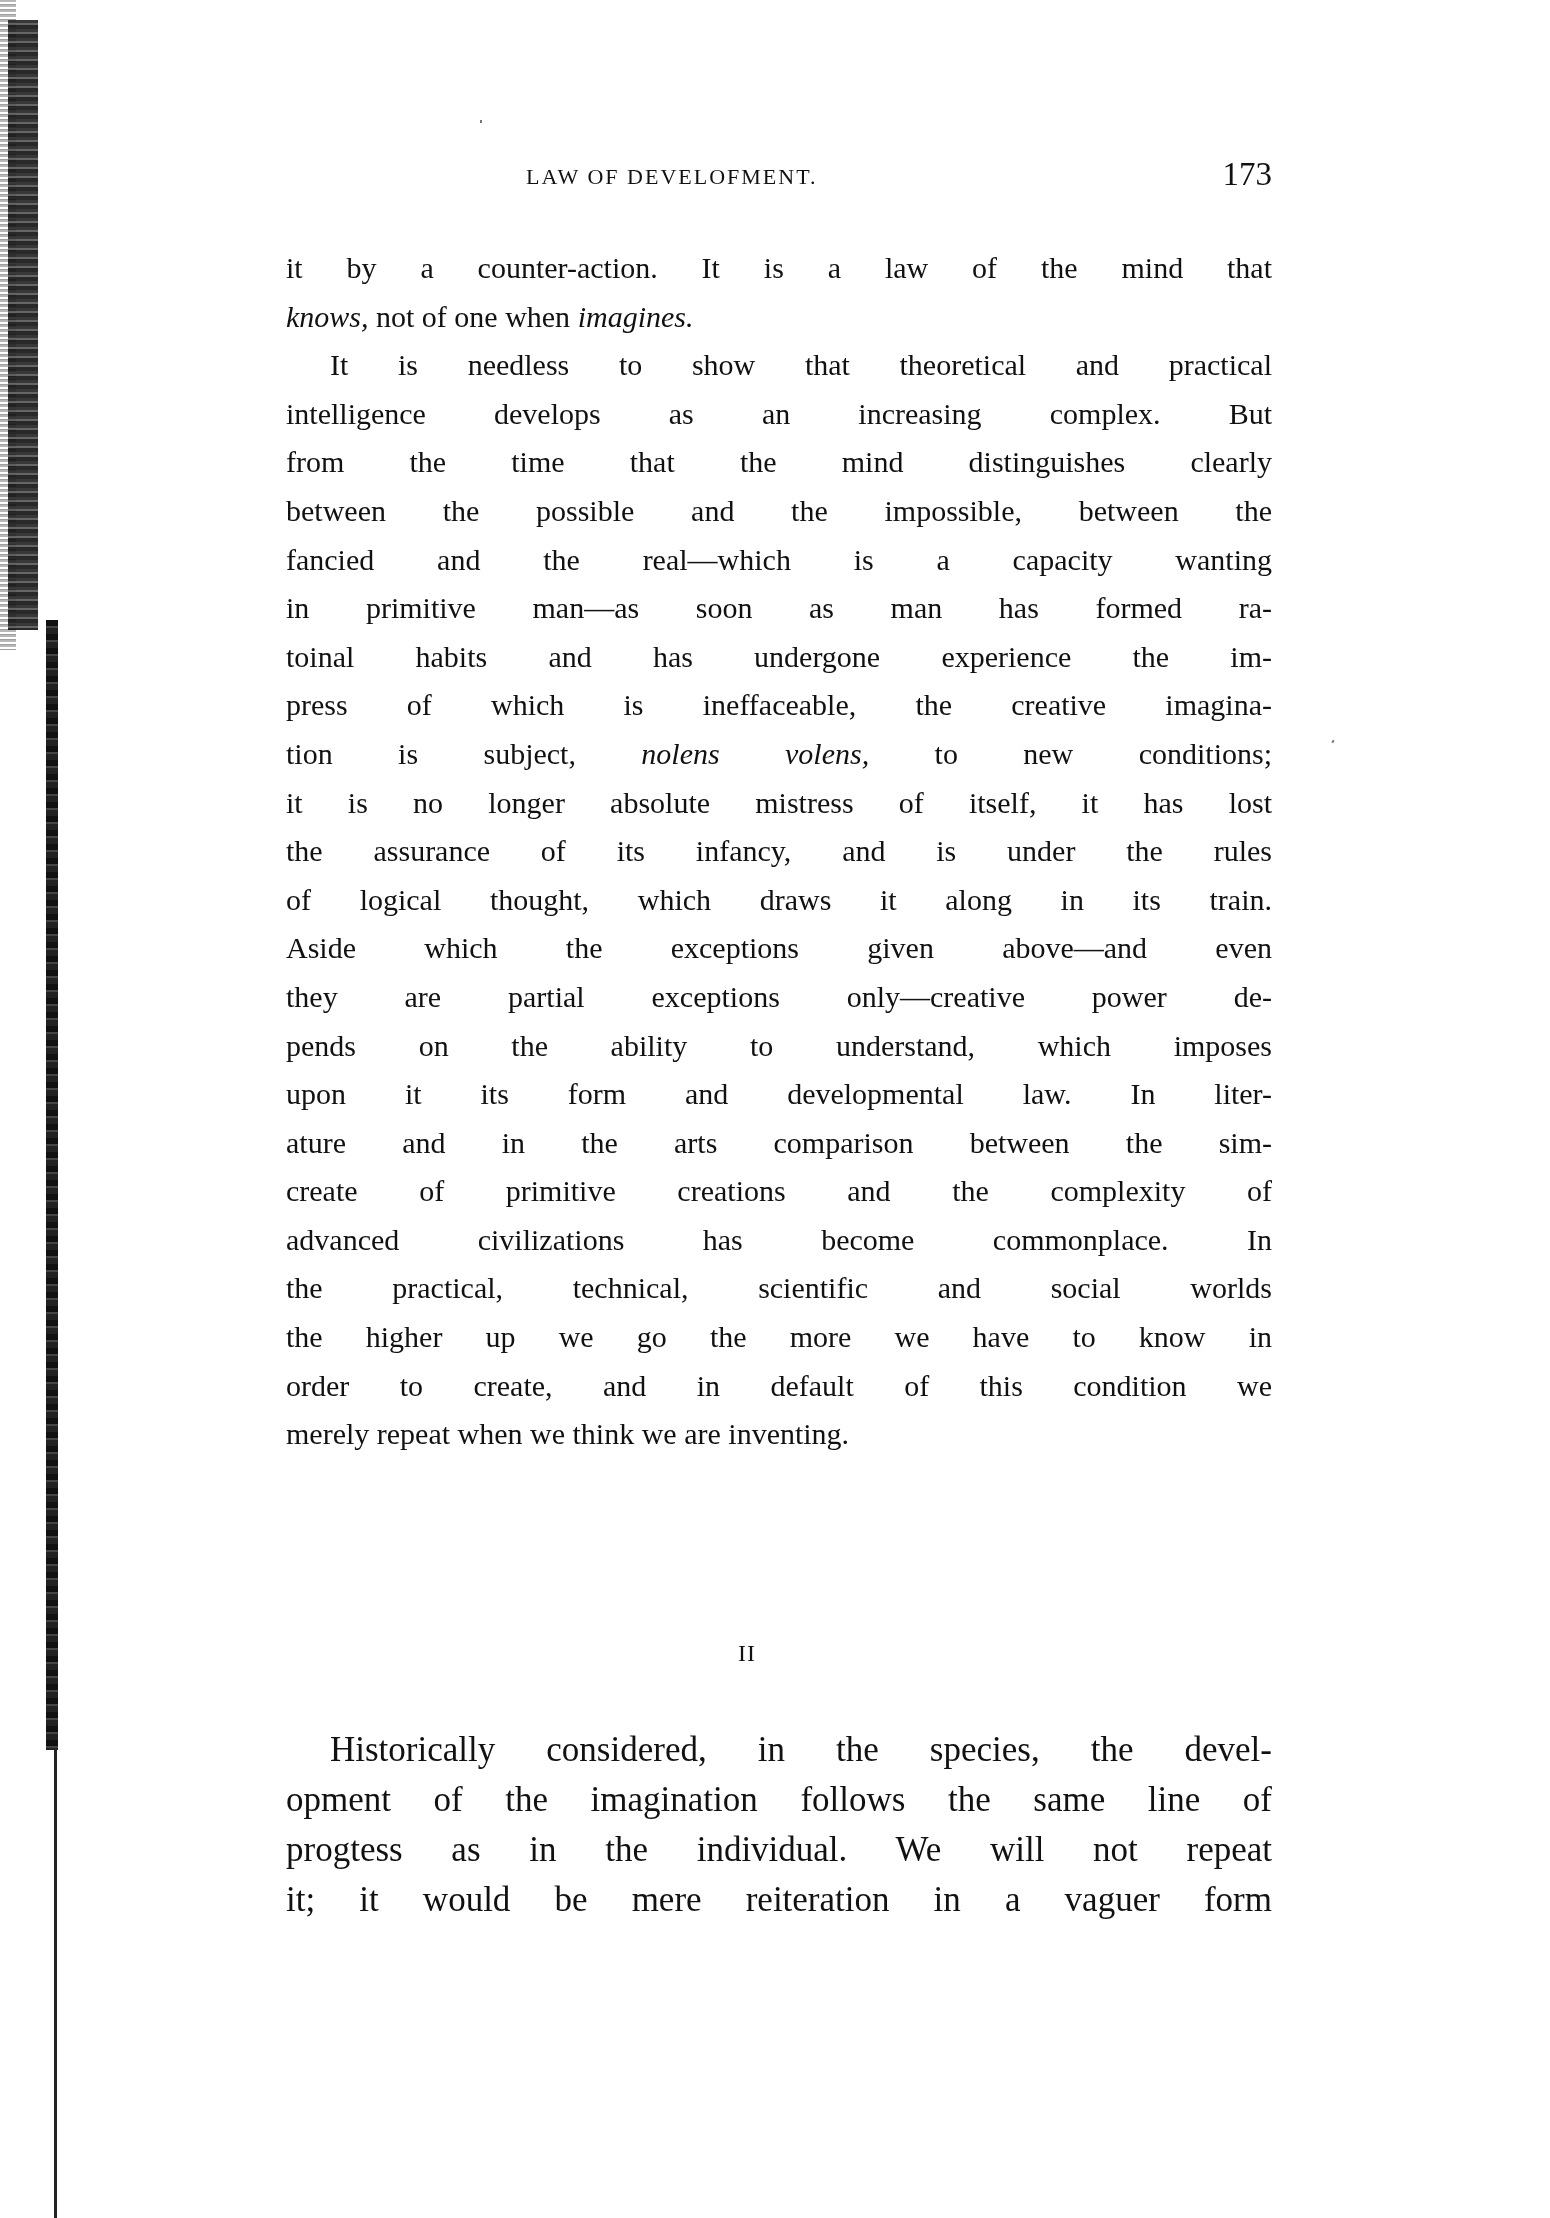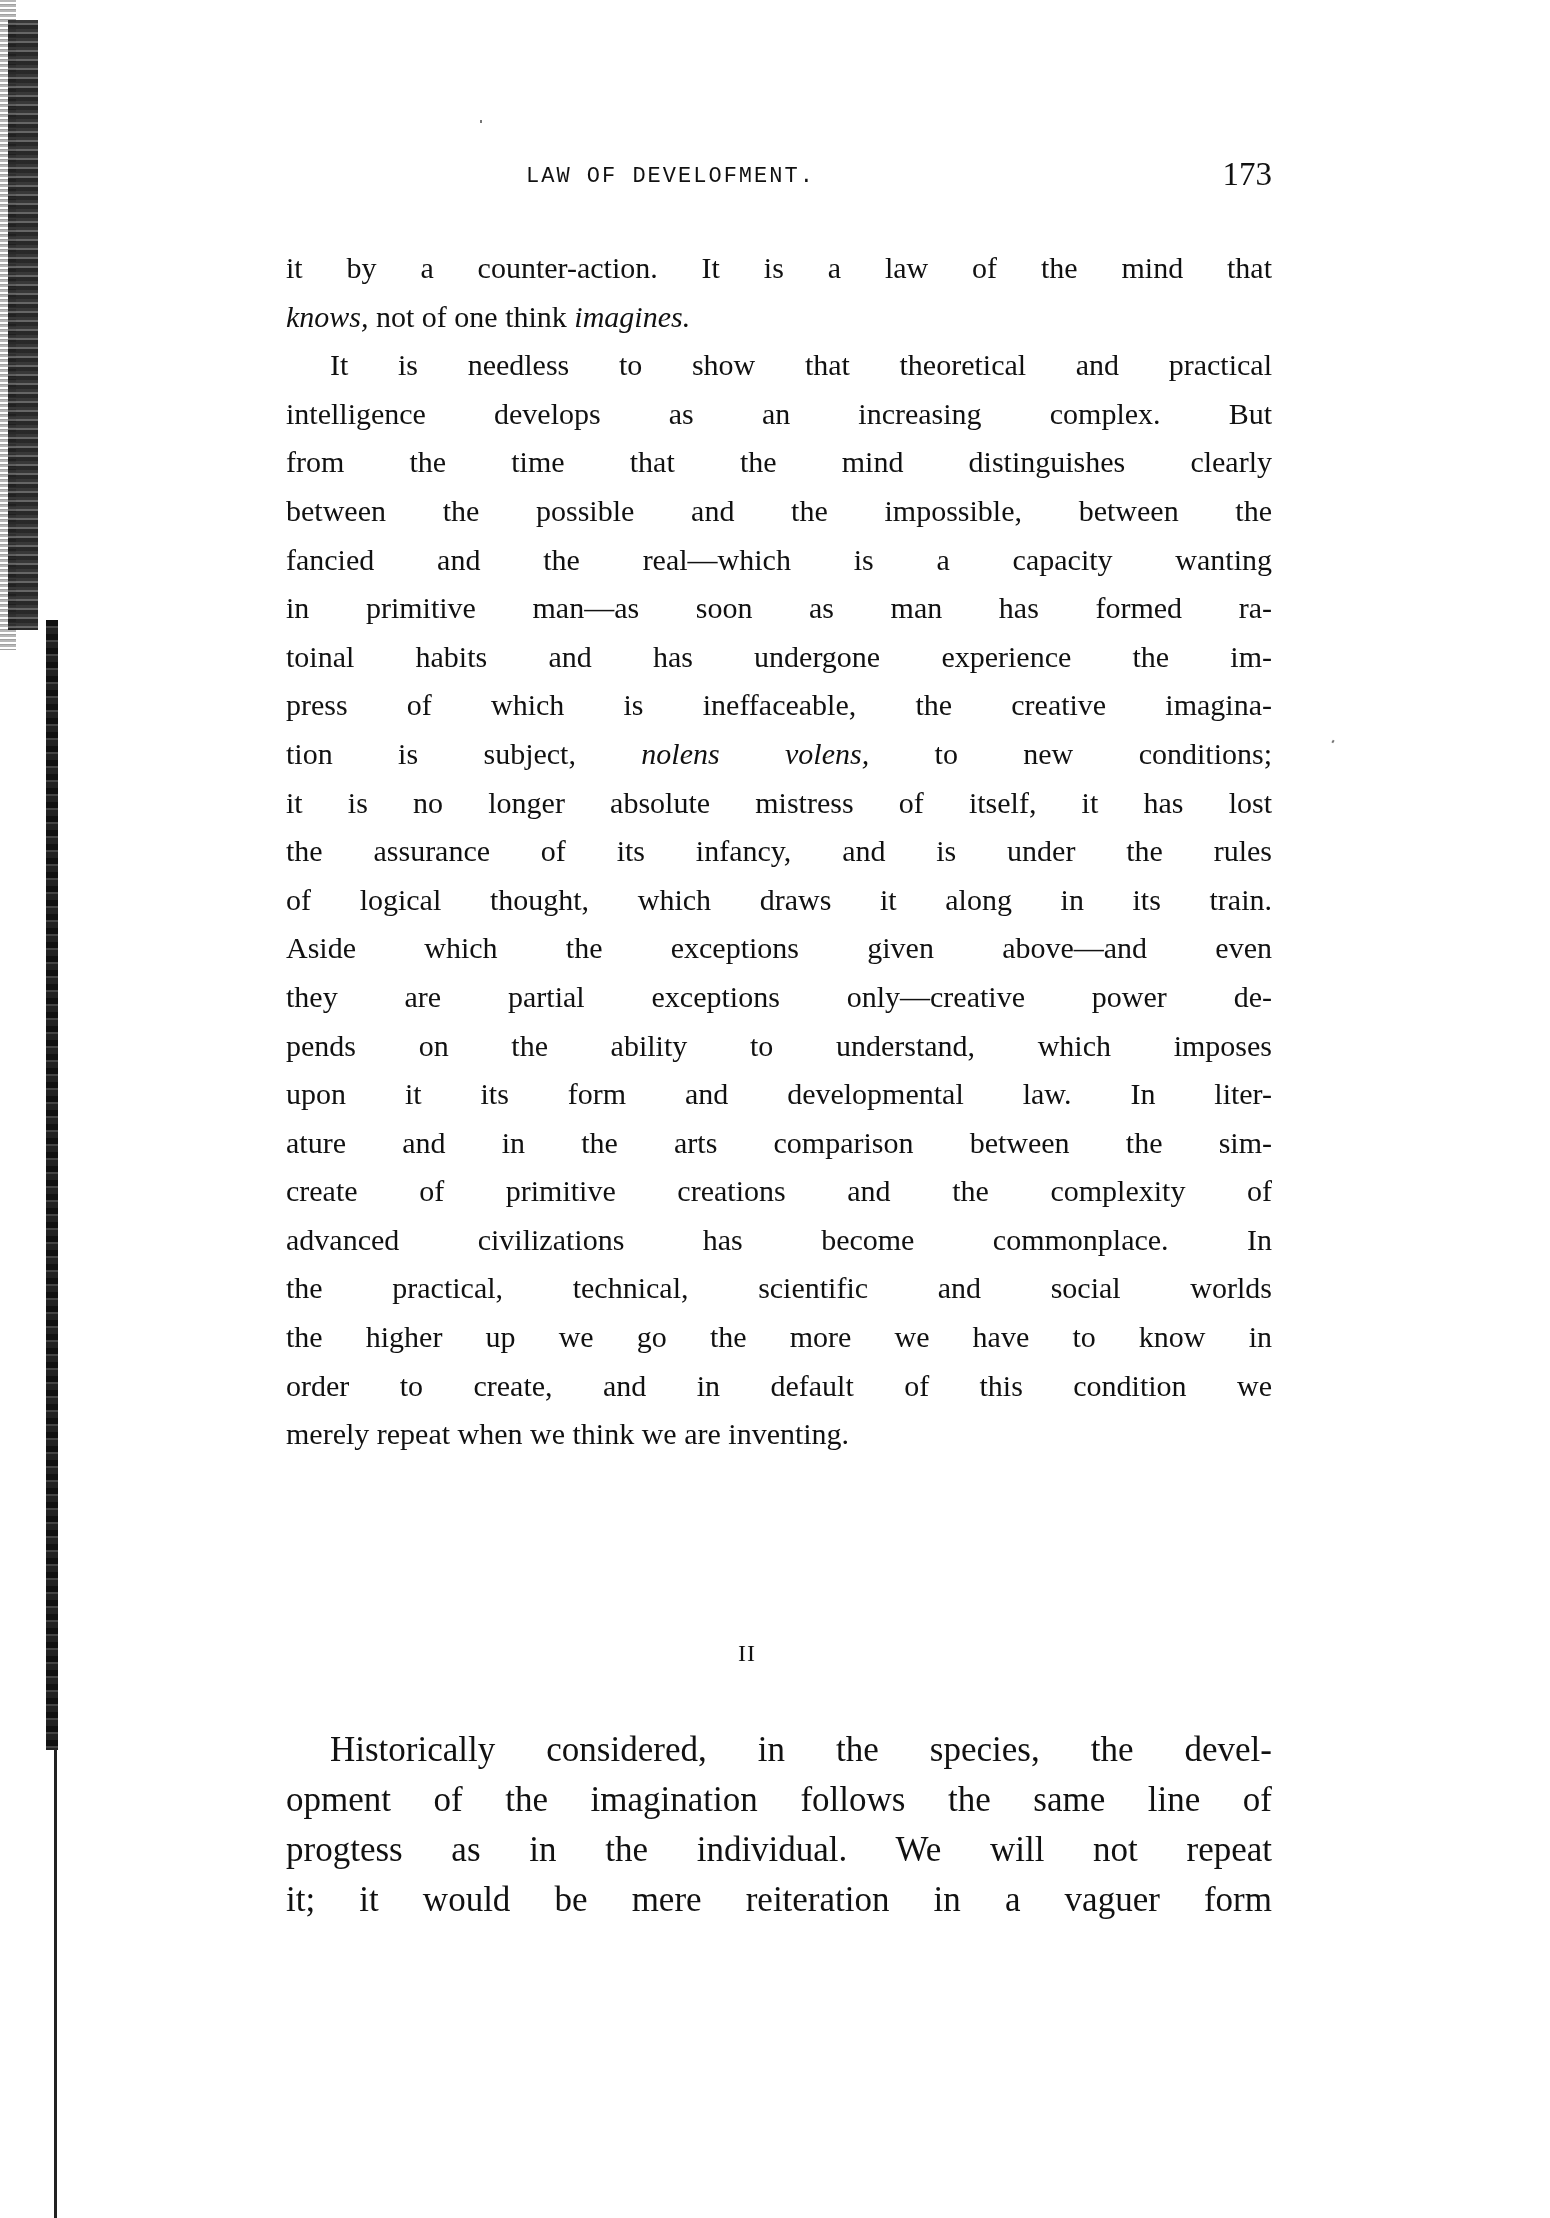--- a/index.html
+++ b/index.html
@@ -7,21 +7,21 @@
          font-family:"Liberation Serif","DejaVu Serif",serif; color:#111; }
   .binding { position:absolute; left:0; top:0; width:60px; height:2218px; }
   .binding .dark { position:absolute; left:8px; top:20px; width:30px; height:610px;
                    background:repeating-linear-gradient(180deg,#222 0 3px,#555 3px 5px,#111 5px 9px); opacity:.9; }
   .binding .streak { position:absolute; left:0; top:0; width:16px; height:650px;
                    background:repeating-linear-gradient(180deg,#999 0 2px,#fff 2px 4px,#777 4px 5px); opacity:.7; }
   .binding .mid { position:absolute; left:46px; top:620px; width:12px; height:1130px;
                   background:repeating-linear-gradient(180deg,#111 0 6px,#444 6px 8px,#222 8px 14px); }
   .binding .thin { position:absolute; left:54px; top:1750px; width:3px; height:468px; background:#222; }
   .header { position:absolute; top:160px; left:286px; width:986px; height:40px; }
-  .running-head { position:absolute; left:240px; top:4px; font-size:22px; letter-spacing:2px; font-variant:small-caps;font-family:Liberation Mono, monospace; }
+  .running-head { position:absolute; left:240px; top:4px; font-size:22px; letter-spacing:2px; font-variant:small-caps; }
   .page-num { position:absolute; right:0; top:-4px; font-size:33px; }
   .body-text { position:absolute; left:286px; top:244px; width:986px; font-size:30px; line-height:48.6px; }
   .line { display:block; text-align:justify; text-align-last:justify; white-space:nowrap; height:48.6px; }
   .line.last { text-align-last:left; }
   .line.indent { padding-left:44px; }
   .section { position:absolute; left:0; width:1494px; top:1640px; text-align:center; font-size:24px; letter-spacing:1px; }
   .para2 { position:absolute; left:286px; top:1714px; width:986px; font-size:35px; line-height:50px;margin-top:11px; }
   .para2 .line { height:50px; }
   i { font-style:italic; }
   .speck { position:absolute; width:2px; height:3px; background:#777; }
@@ -39,21 +39,21 @@
 <div class="speck" style="left:480px;top:120px"></div>
 <div class="speck" style="left:1332px;top:740px;transform:rotate(30deg)"></div>
 
 <div class="header">
   <span class="running-head">LAW OF DEVELOFMENT.</span>
   <span class="page-num">173</span>
 </div>
 
 <div class="body-text">
   <span class="line">it by a counter-action.  It is a law of the mind that</span>
-  <span class="line last"><i>knows,</i><span> not of one think </span><i>imagines.</i></span>
+  <span class="line last"><i>knows,</i><span> not of one when </span><i>imagines.</i></span>
 
   <span class="line indent">It is needless to show that theoretical and practical</span>
   <span class="line">intelligence develops as an increasing complex.  But</span>
   <span class="line">from the time that the mind distinguishes clearly</span>
   <span class="line">between the possible and the impossible, between the</span>
   <span class="line">fancied and the real—which is a capacity wanting</span>
   <span class="line">in primitive man—as soon as man has formed ra-</span>
   <span class="line">toinal habits and has undergone experience the im-</span>
   <span class="line">press of which is ineffaceable, the creative imagina-</span>
   <span class="line"><span>tion is subject, </span><i>nolens volens,</i><span> to new conditions;</span></span>

